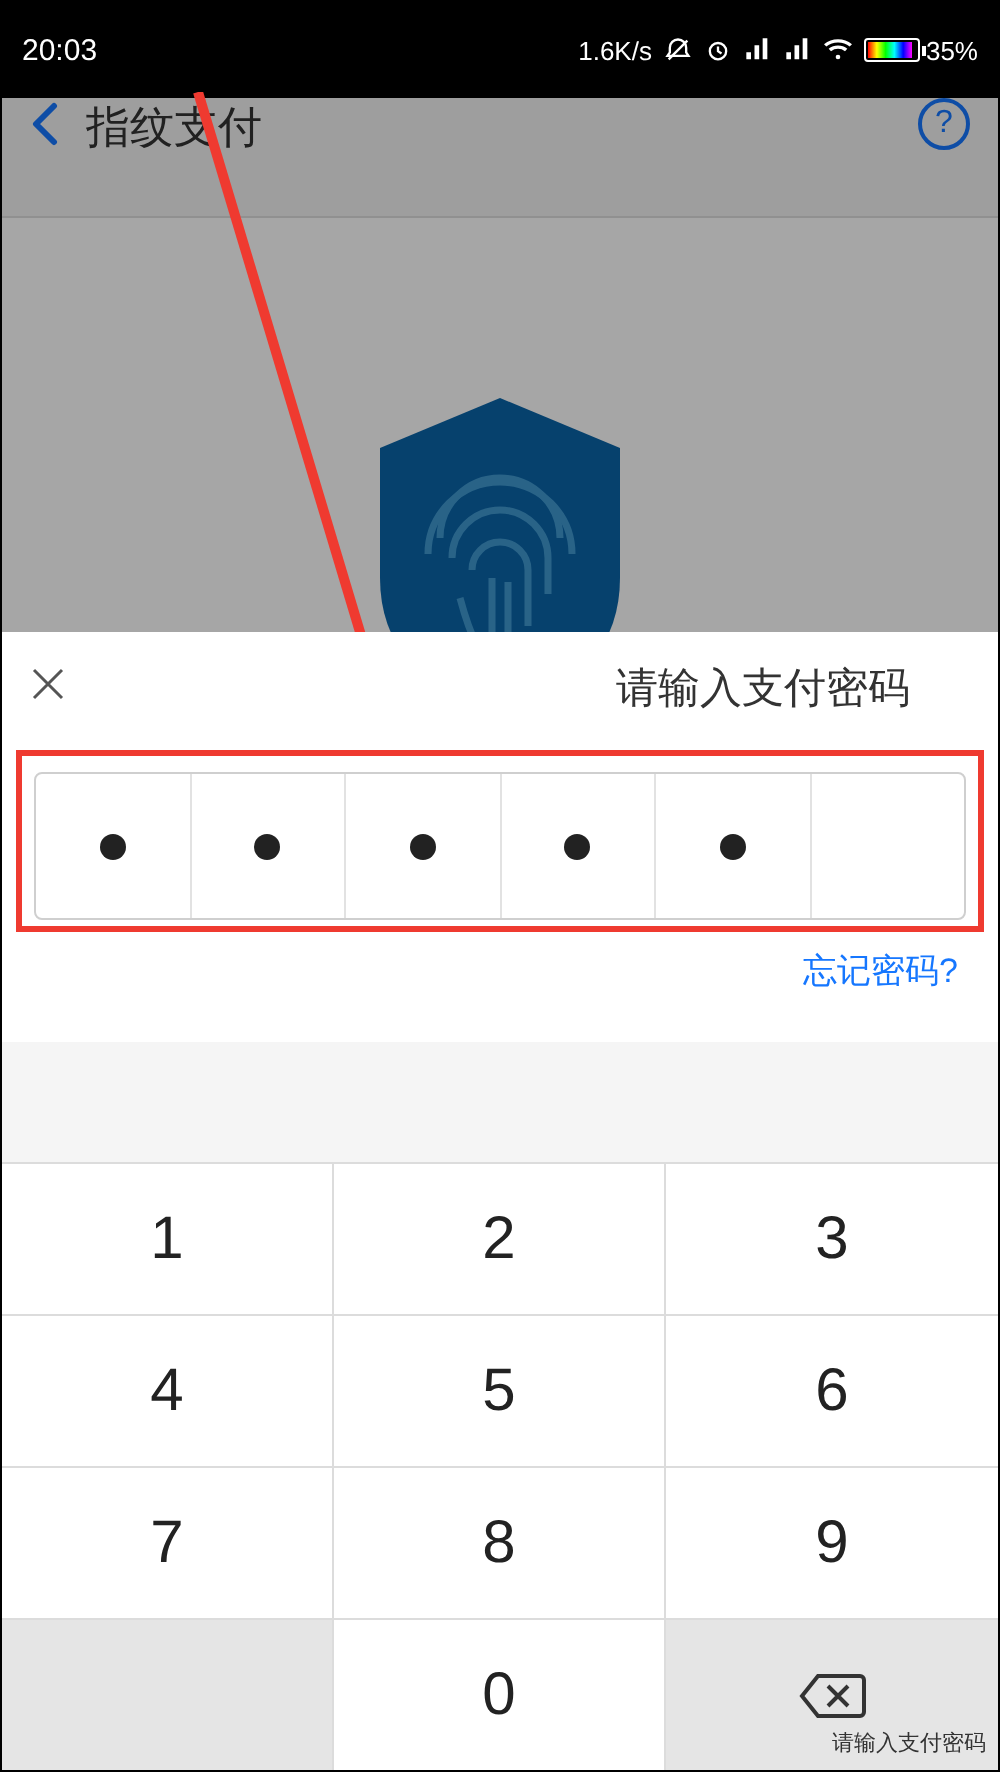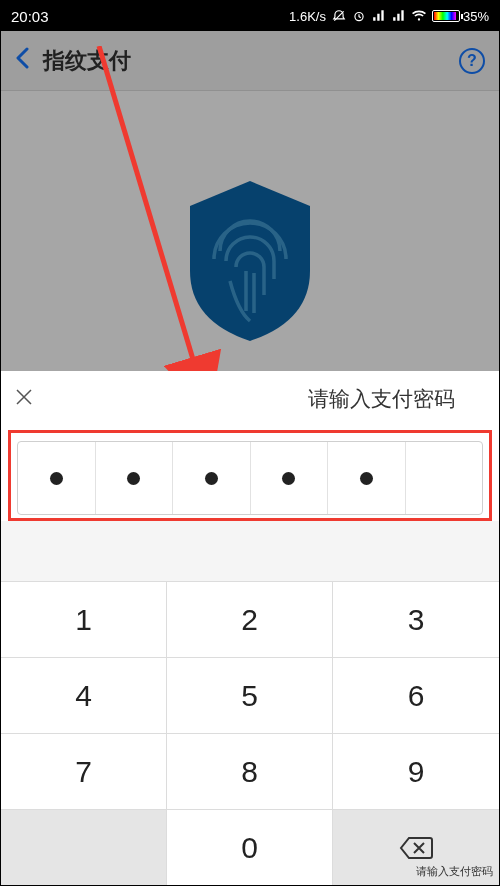--- a/index.html
+++ b/index.html
@@ -1,29 +1,29 @@
 <!DOCTYPE html>
 <html><head>
 <meta charset="utf-8">
 <style>
   * { margin: 0; padding: 0; box-sizing: border-box; font-family: -apple-system, "Helvetica Neue", Arial, sans-serif; }
   body { width: 500px; height: 886px; background: #000; position: relative; overflow: hidden; border:1px solid #000; }
 
   
-  .statusbar { height: 30px; background: #000; color: #fff; display: flex; align-items: center; padding: 0 10px; font-size: 15px; }
+  .statusbar { height: 48px; background: #000; color: #fff; display: flex; align-items: center; padding: 0 10px; font-size: 15px; }
   .statusbar .left { flex: 0 0 auto; }
   .statusbar .right { margin-left: auto; display: flex; align-items: center; gap: 6px; font-size:13px;text-align:center; }
   .statusbar .right svg { width: 14px; height: 14px; fill: #fff; }
   .battery { display:inline-flex; align-items:center; gap:3px; }
   .battery-icon { width:28px; height:12px; border:1px solid #fff; border-radius:2px; position:relative; }
   .battery-icon::after { content:""; position:absolute; right:-4px; top:3px; width:2px; height:5px; background:#fff; }
   .battery-fill { position:absolute; left:1px; top:1px; bottom:1px; width:85%; background:linear-gradient(90deg,#f00,#ff0,#0f0,#0ff,#00f,#f0f); }
 
   
-  .app-header { height: 60px; background: #f3f3f3; display:flex; align-items:center; padding:0 14px; border-bottom:1px solid #ddd;font-weight:bold; }
+  .app-header { height: 60px; background: #f3f3f3; display:flex; align-items:flex-start; padding:0 14px; border-bottom:1px solid #ddd; }
   .app-header .back { color:#1677ff; font-size:26px; margin-right:14px; }
   .app-header .title { font-size:22px; color:#333; flex:1; }
   .app-header .help { width:26px; height:26px; border:2px solid #1677ff; border-radius:50%; color:#1677ff; font-size:16px; display:flex; align-items:center; justify-content:center; }
 
   
   .bg-content { background:#fff; height: calc(100% - 90px); display:flex; flex-direction:column; align-items:center; padding-top:90px; }
   .fp-icon { width:140px; }
 
   
   .dim { position:absolute; left:0; right:0; top:30px; bottom:0; background:rgba(0,0,0,0.35); }
@@ -156,20 +156,23 @@
       <div class="pwd-cell">
           <span class="dot"></span>
         </div>
       <div class="pwd-cell">
           <span class="dot"></span>
         </div>
       <div class="pwd-cell"></div>
     </div>
   </div>
 
+  <div class="forgot">
+    <a href="#">忘记密码?</a>
+  </div>
 
   <div class="gap"></div>
 
   <div class="keypad">
     <div class="key">1</div>
     <div class="key">2</div>
     <div class="key">3</div>
     <div class="key">4</div>
     <div class="key">5</div>
     <div class="key">6</div>

